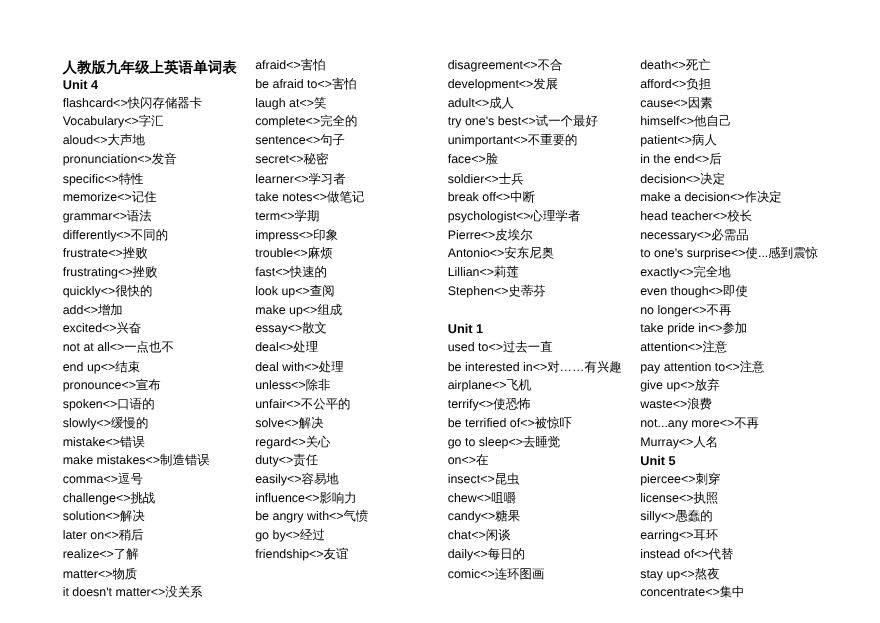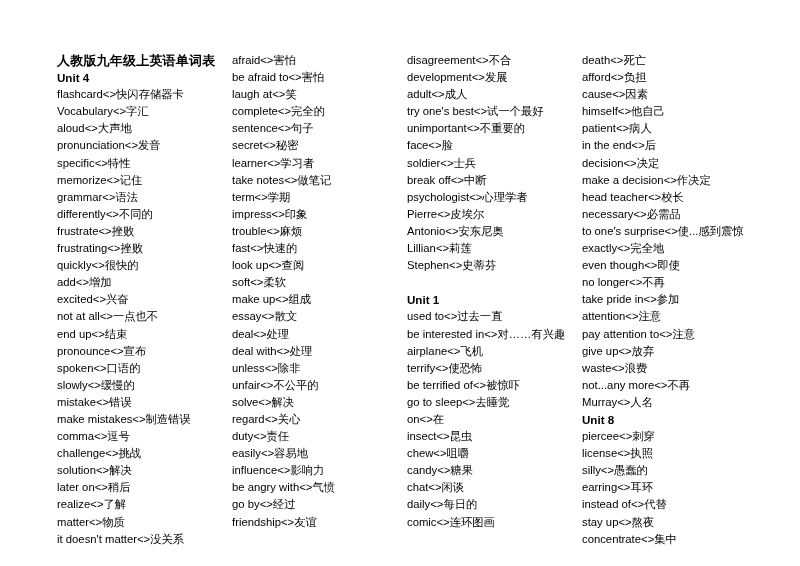--- a/index.html
+++ b/index.html
@@ -103,21 +103,20 @@
         <div class="row entry">complete&lt;&gt;完全的</div>
         <div class="row entry">sentence&lt;&gt;句子</div>
         <div class="row entry">secret&lt;&gt;秘密</div>
         <div class="row entry">learner&lt;&gt;学习者</div>
         <div class="row entry">take notes&lt;&gt;做笔记</div>
         <div class="row entry">term&lt;&gt;学期</div>
         <div class="row entry">impress&lt;&gt;印象</div>
         <div class="row entry">trouble&lt;&gt;麻烦</div>
         <div class="row entry">fast&lt;&gt;快速的</div>
         <div class="row entry">look up&lt;&gt;查阅</div>
-        <div class="row entry">soft&lt;&gt;柔软</div>
         <div class="row entry">make up&lt;&gt;组成</div>
         <div class="row entry">essay&lt;&gt;散文</div>
         <div class="row entry">deal&lt;&gt;处理</div>
         <div class="row entry">deal with&lt;&gt;处理</div>
         <div class="row entry">unless&lt;&gt;除非</div>
         <div class="row entry">unfair&lt;&gt;不公平的</div>
         <div class="row entry">solve&lt;&gt;解决</div>
         <div class="row entry">regard&lt;&gt;关心</div>
         <div class="row entry">duty&lt;&gt;责任</div>
         <div class="row entry">easily&lt;&gt;容易地</div>
@@ -171,21 +170,21 @@
         <div class="row entry">exactly&lt;&gt;完全地</div>
         <div class="row entry">even though&lt;&gt;即使</div>
         <div class="row entry">no longer&lt;&gt;不再</div>
         <div class="row entry">take pride in&lt;&gt;参加</div>
         <div class="row entry">attention&lt;&gt;注意</div>
         <div class="row entry">pay attention to&lt;&gt;注意</div>
         <div class="row entry">give up&lt;&gt;放弃</div>
         <div class="row entry">waste&lt;&gt;浪费</div>
         <div class="row entry">not...any more&lt;&gt;不再</div>
         <div class="row entry">Murray&lt;&gt;人名</div>
-        <div class="row unit">Unit 8</div>
+        <div class="row unit">Unit 5</div>
         <div class="row entry">piercee&lt;&gt;刺穿</div>
         <div class="row entry">license&lt;&gt;执照</div>
         <div class="row entry">silly&lt;&gt;愚蠢的</div>
         <div class="row entry">earring&lt;&gt;耳环</div>
         <div class="row entry">instead of&lt;&gt;代替</div>
         <div class="row entry">stay up&lt;&gt;熬夜</div>
         <div class="row entry">concentrate&lt;&gt;集中</div>
       </div>
     </div>
 </div>

